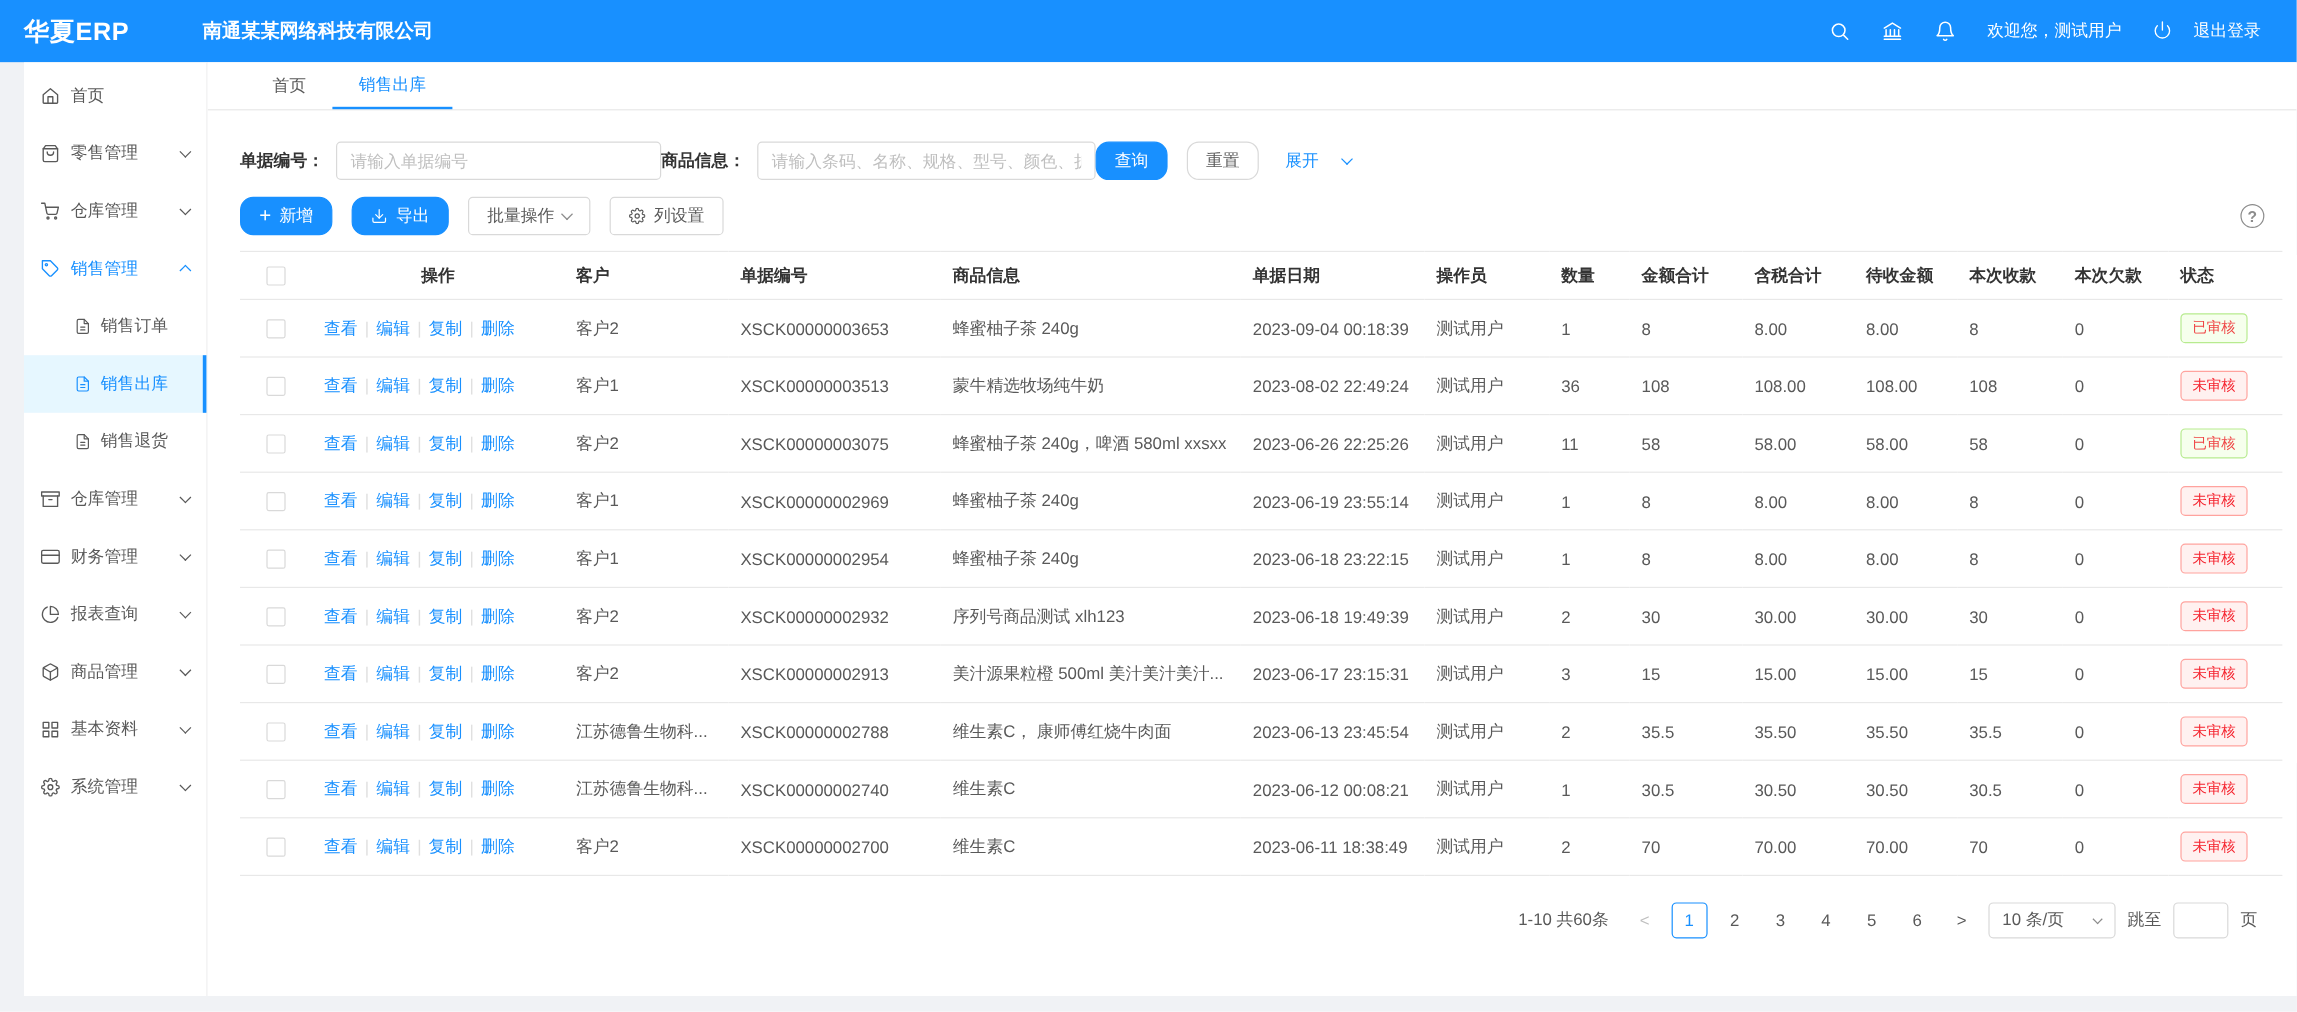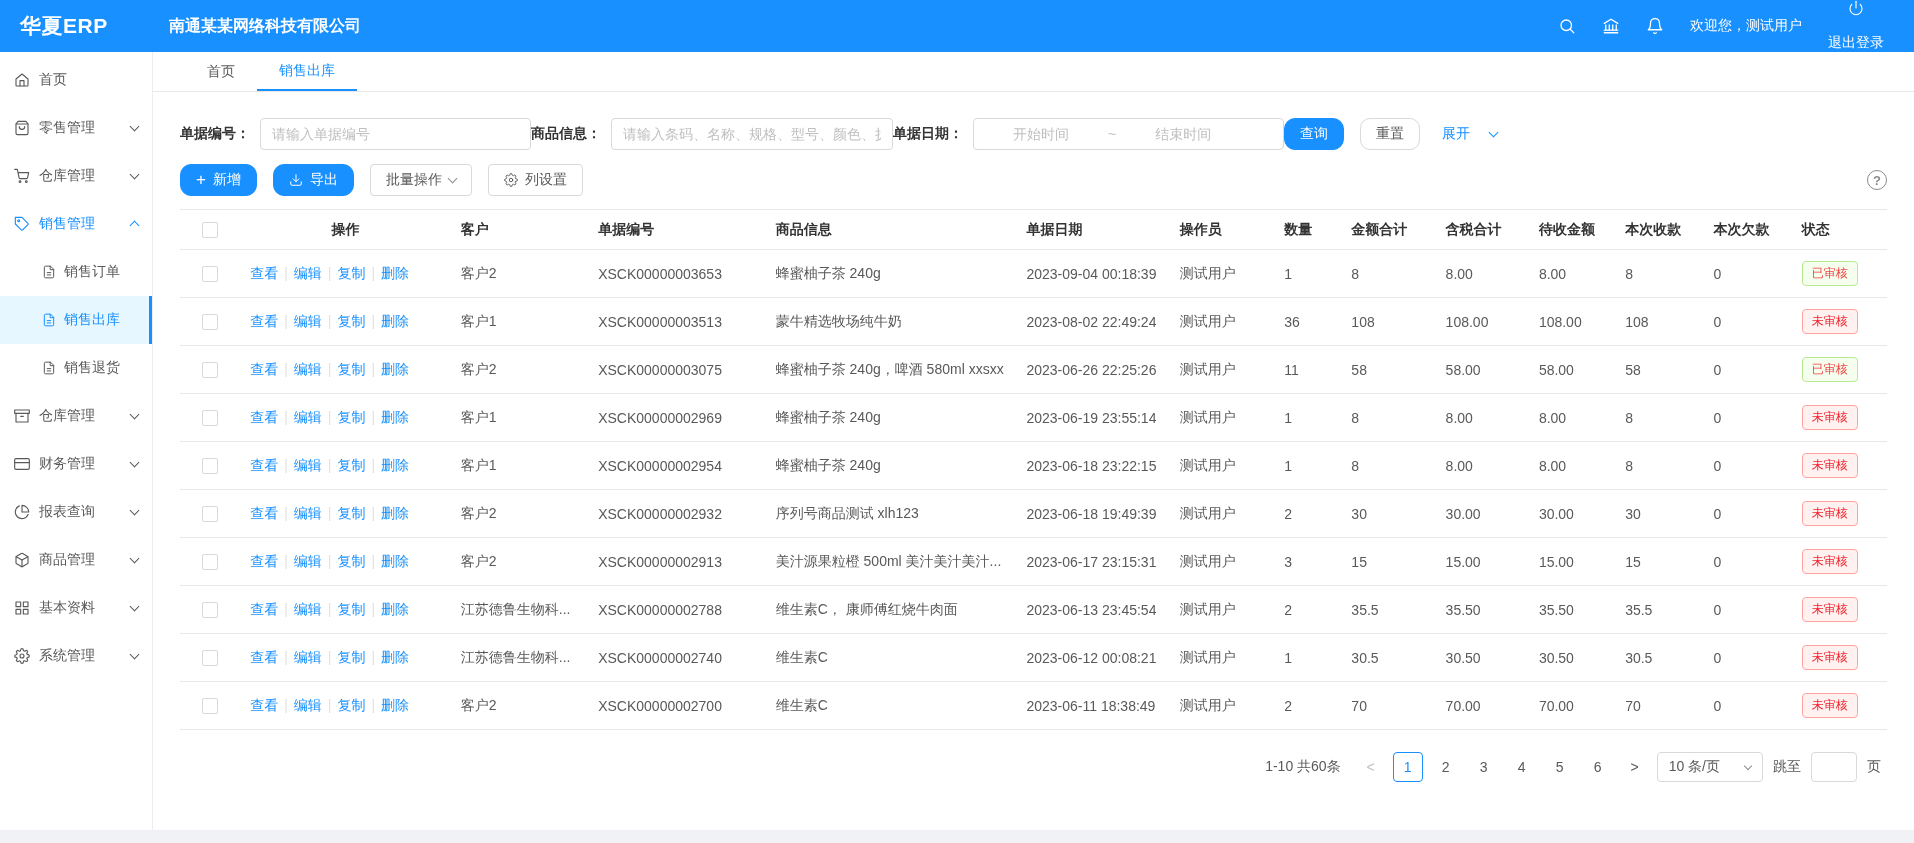--- a/index.html
+++ b/index.html
@@ -12,24 +12,24 @@
 
   
   .header { height:52px; background:#1890ff; display:flex; align-items:center; color:#fff; }
   .logo { width:153px; padding-left:20px; font-size:21px; font-weight:bold; letter-spacing:.5px; white-space:nowrap; }
   .company { font-size:16px; font-weight:bold; margin-left:16px; }
   .header-right { margin-left:auto; display:flex; align-items:center; gap:26px; padding-right:30px; }
   .hicon { cursor:pointer; }
   .hicon svg { width:18px; height:18px; }
   .hicon.small svg { width:16px; height:16px; }
   .welcome { font-size:14px; cursor:pointer; }
-  .logout { display:inline-flex; align-items:center; gap:18px; font-size:14px; cursor:pointer;flex-direction:column; }
-
-  
-  .layout { display:flex; height:791px; background:#f0f2f5; }
+  .logout { display:inline-flex; align-items:flex-start; gap:18px; font-size:14px; cursor:pointer; }
+
+  
+  .layout { display:flex; height:791px; background:#f0f2f5;padding-left:20px; }
   .sidebar { width:153px; height:778px; background:#fff; border-right:1px solid #ededed; padding-top:4px; flex:none; }
   .main { flex:1; height:778px; background:#fff; display:flex; flex-direction:column; overflow:hidden; }
 
   
   .side-item { height:48px; display:flex; align-items:center; padding:0 14px; color:#595959; cursor:pointer; }
   .side-item.open { color:#1890ff; }
   .sicon { width:16px; height:16px; margin-right:9px; flex:none; }
   .sicon svg { width:100%; height:100%; }
   .sicon.sub { width:14px; height:14px; margin-right:8px; }
   .slabel { flex:1; font-size:14px; white-space:nowrap; }
@@ -303,28 +303,20 @@
 
     <div class="filter-row">
       <div class="fgroup">
         <label>单据编号：</label>
         <input class="inp inp-bill" placeholder="请输入单据编号" style="">
       </div>
       <div class="fgroup">
         <label>商品信息：</label>
         <input class="inp inp-prod" placeholder="请输入条码、名称、规格、型号、颜色、扩展..." style="">
       </div>
-      <div class="fgroup">
-        <label>单据日期：</label>
-        <span class="date-range">
-          <input class="dinp" placeholder="开始时间" style="">
-          <span class="tilde">~</span>
-          <input class="dinp" placeholder="结束时间" style="">
-        </span>
-      </div>
       <button class="btn primary">查询</button>
       <button class="btn">重置</button>
       <span class="expand-link">
         <span>展开</span>
         <span class="chev down"></span>
       </span>
     </div>
 
     <div class="toolbar">
       <button class="btn primary">

